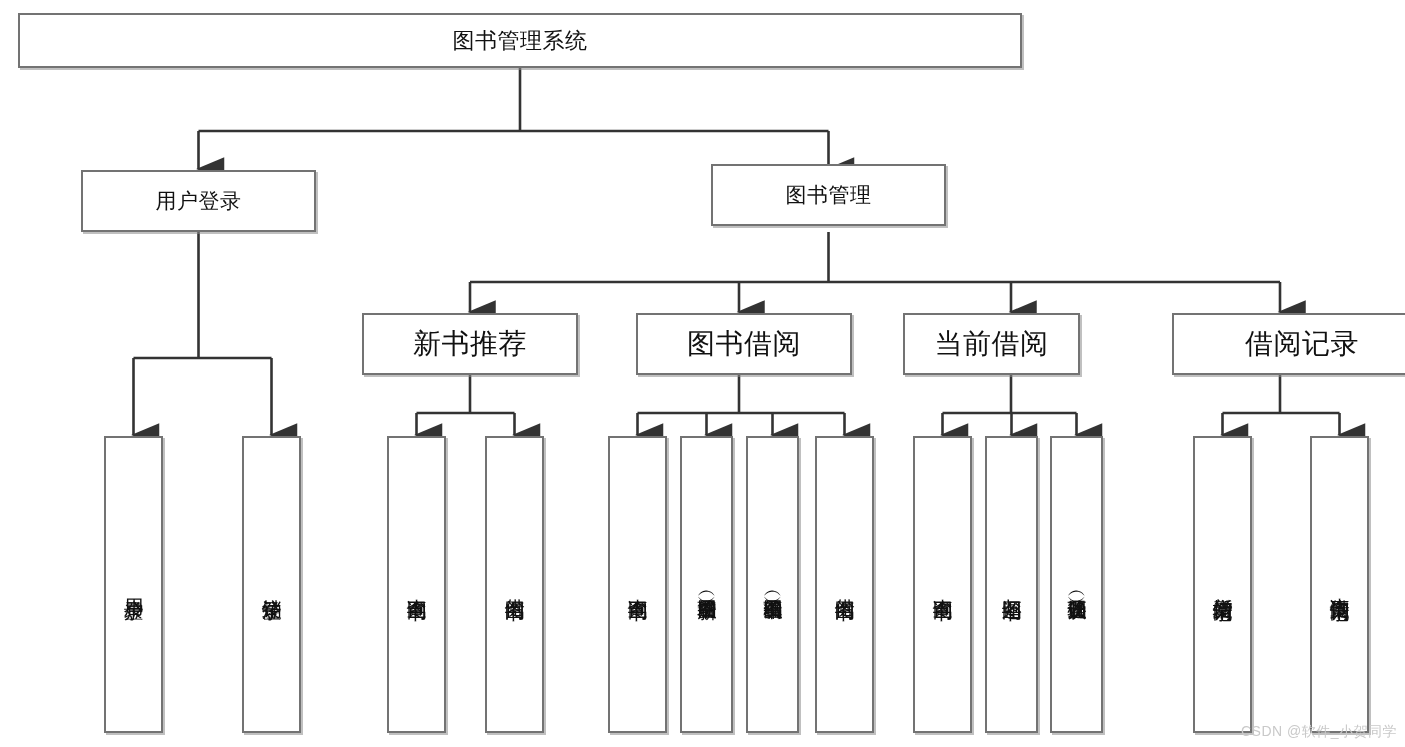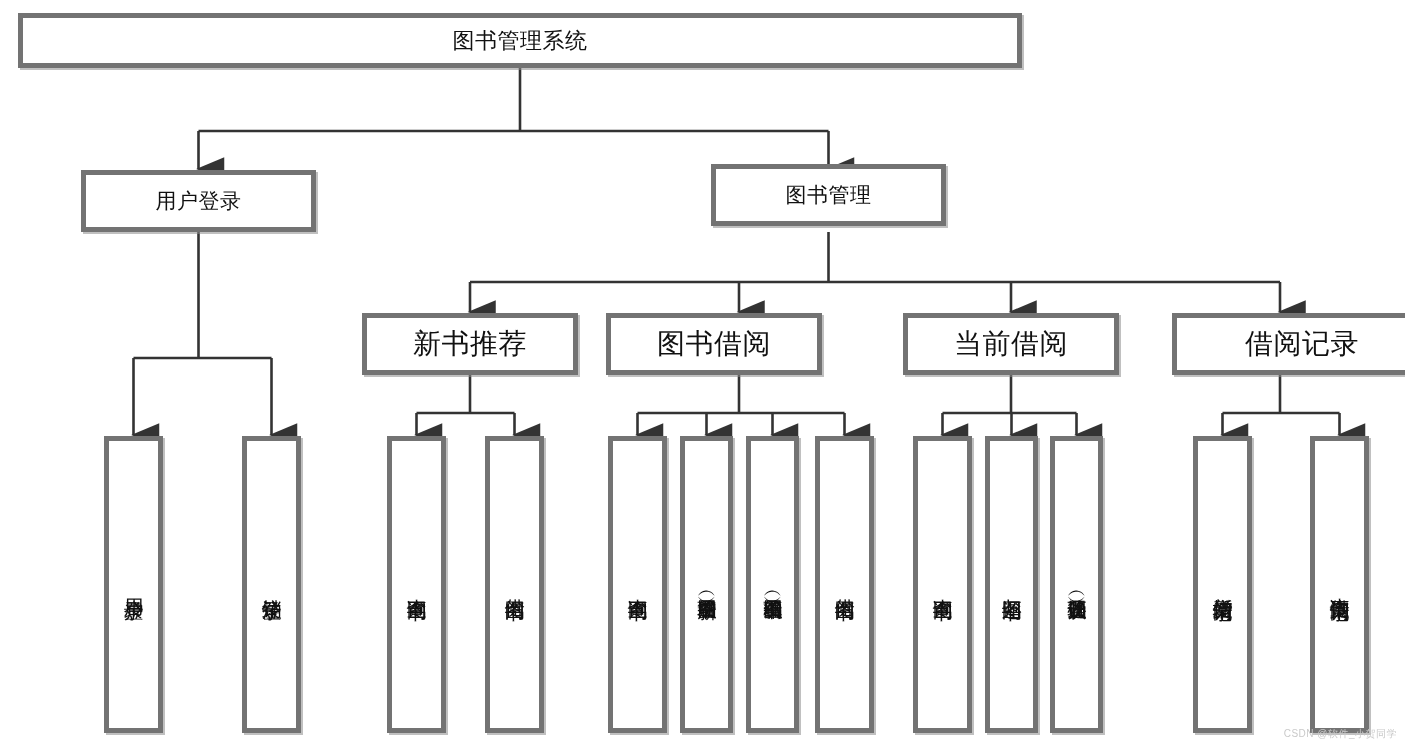--- a/index.html
+++ b/index.html
@@ -23,21 +23,21 @@
     left: 0;
     top: 0;
     width: 1405px;
     height: 747px;
     pointer-events: none;
   }
   .node {
     position: absolute;
     box-sizing: border-box;
     background: #ffffff;
-    border: 5px solid #737373;
+    border: 2px solid #737373;
     box-shadow: 2px 2px 0 0 rgba(140,140,140,0.55);
     display: flex;
     align-items: center;
     justify-content: center;
     z-index: 2;
   }
   .node-label {
     font-size: 21px;
     line-height: 1.15;
     color: #111111;
@@ -66,21 +66,21 @@
   .node.leaf.tall-text .node-label {
     font-size: 19px;
     line-height: 1.1;
     letter-spacing: 0px;
   }
 
   #watermark {
     position: absolute;
     right: 8px;
     bottom: 6px;
-    font-size: 10px;
+    font-size: 14px;
     color: #c9c9c9;
     white-space: nowrap;
     z-index: 5;
     letter-spacing: 0.5px;
   }
 </style>
 </head>
 <body>
 
 <div id="canvas">
@@ -134,24 +134,24 @@
       </div>
       <div class="node level-1" style="left: 81px; top: 170px; width: 235px; height: 62px;">
         <span class="node-label">用户登录</span>
       </div>
       <div class="node level-1" style="left: 711px; top: 164px; width: 235px; height: 62px;">
         <span class="node-label">图书管理</span>
       </div>
       <div class="node level-2" style="left: 362px; top: 313px; width: 216px; height: 62px;">
         <span class="node-label">新书推荐</span>
       </div>
-      <div class="node level-2" style="left: 606px; top: 313px; width: 216px; height: 62px;">
+      <div class="node level-2" style="left: 636px; top: 313px; width: 216px; height: 62px;">
         <span class="node-label">图书借阅</span>
       </div>
-      <div class="node level-2" style="left: 903px; top: 313px; width: 216px; height: 62px;">
+      <div class="node level-2" style="left: 903px; top: 313px; width: 177px; height: 62px;">
         <span class="node-label">当前借阅</span>
       </div>
       <div class="node level-2" style="left: 1172px; top: 313px; width: 260px; height: 62px;">
         <span class="node-label">借阅记录</span>
       </div>
       <div class="node level-3 leaf" style="left: 104px; top: 436px; width: 59px; height: 297px;">
         <span class="node-label">用户登录</span>
       </div>
       <div class="node level-3 leaf" style="left: 242px; top: 436px; width: 59px; height: 297px;">
         <span class="node-label">注销登录</span>

